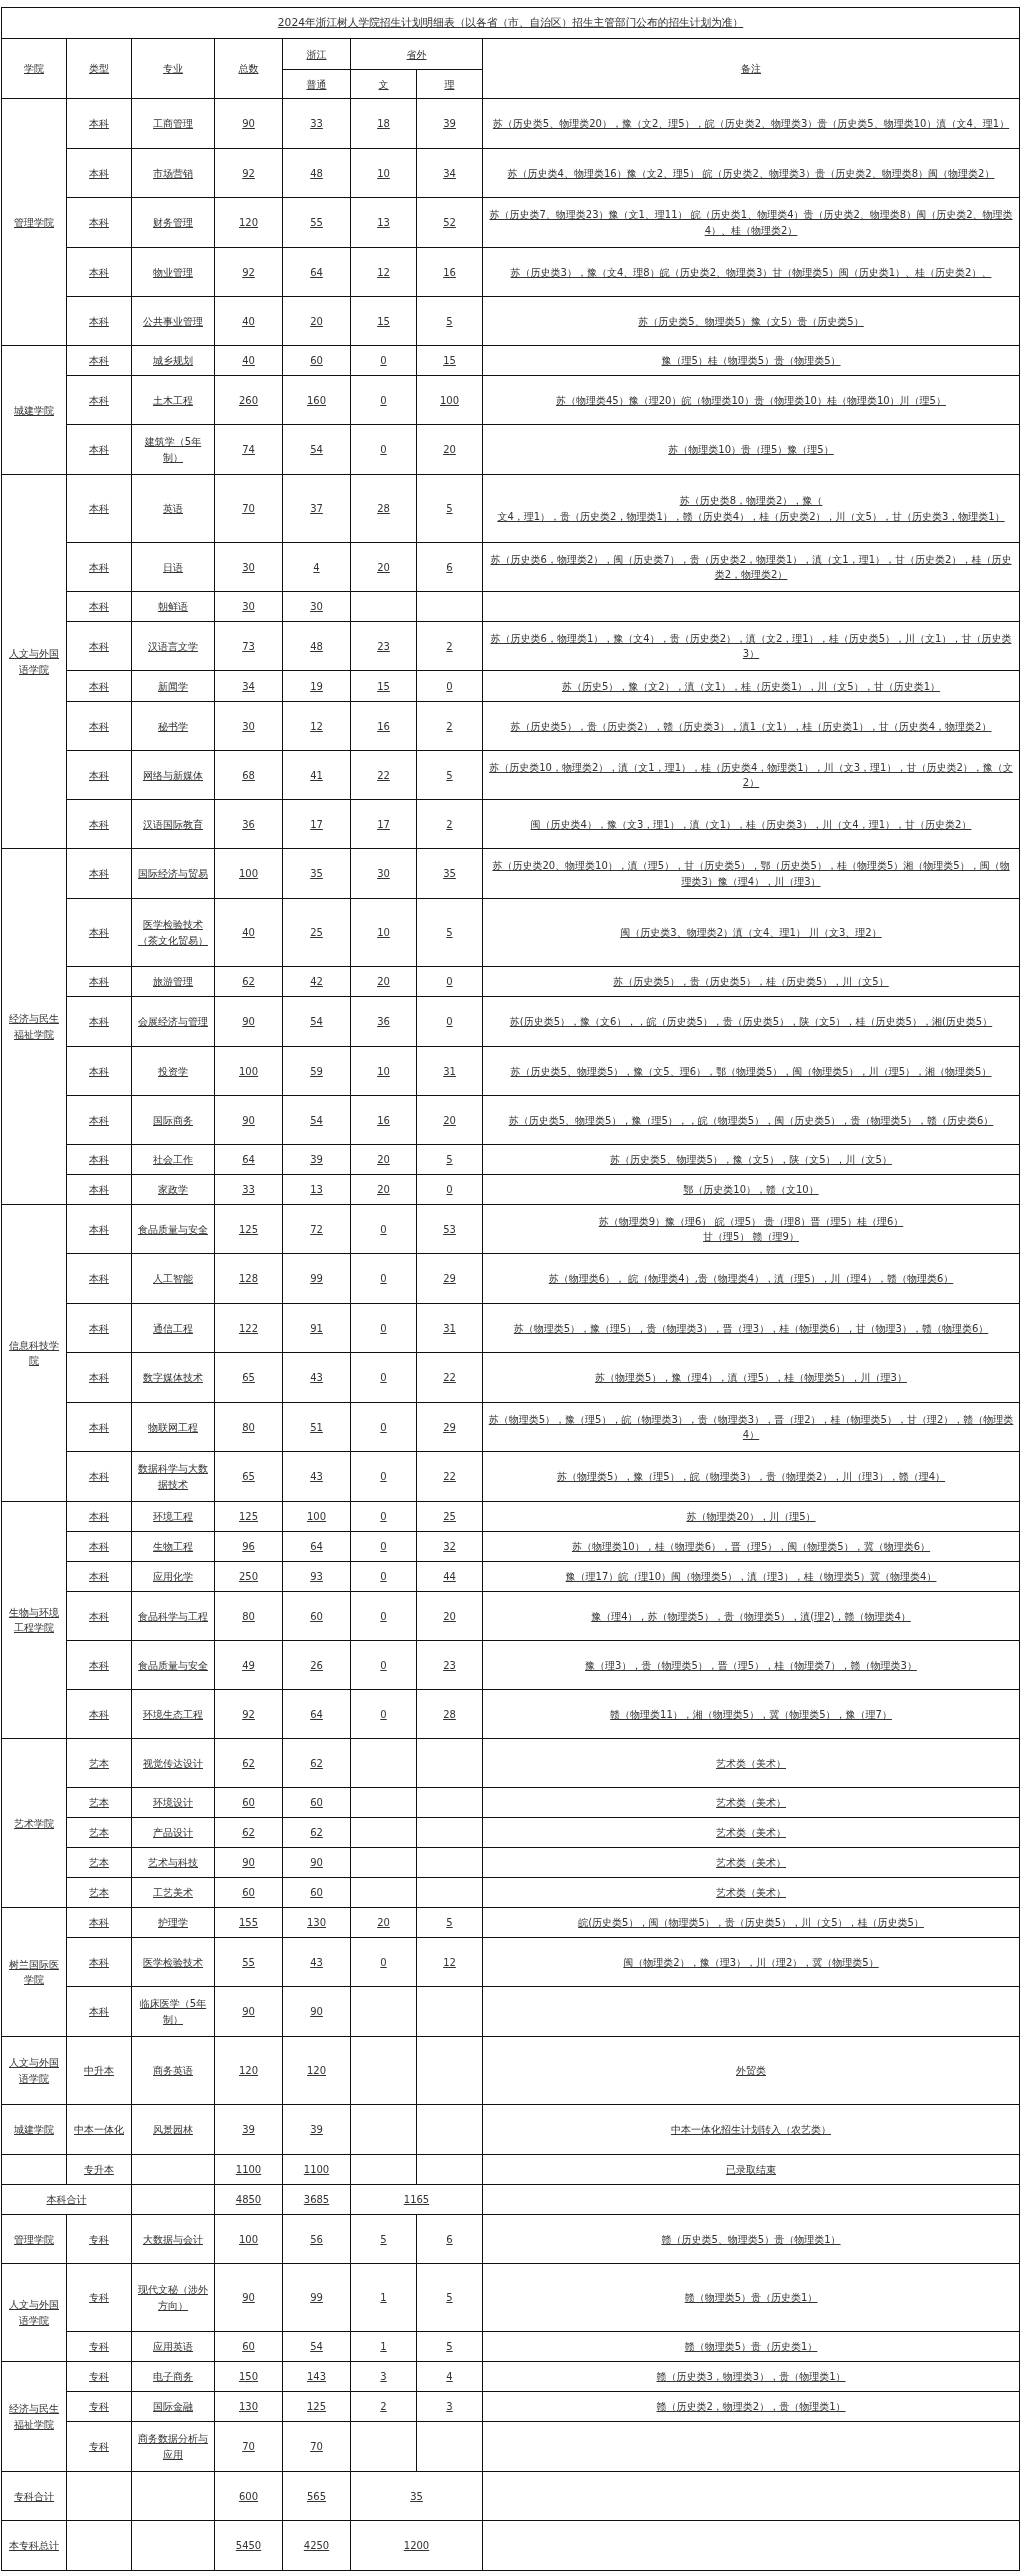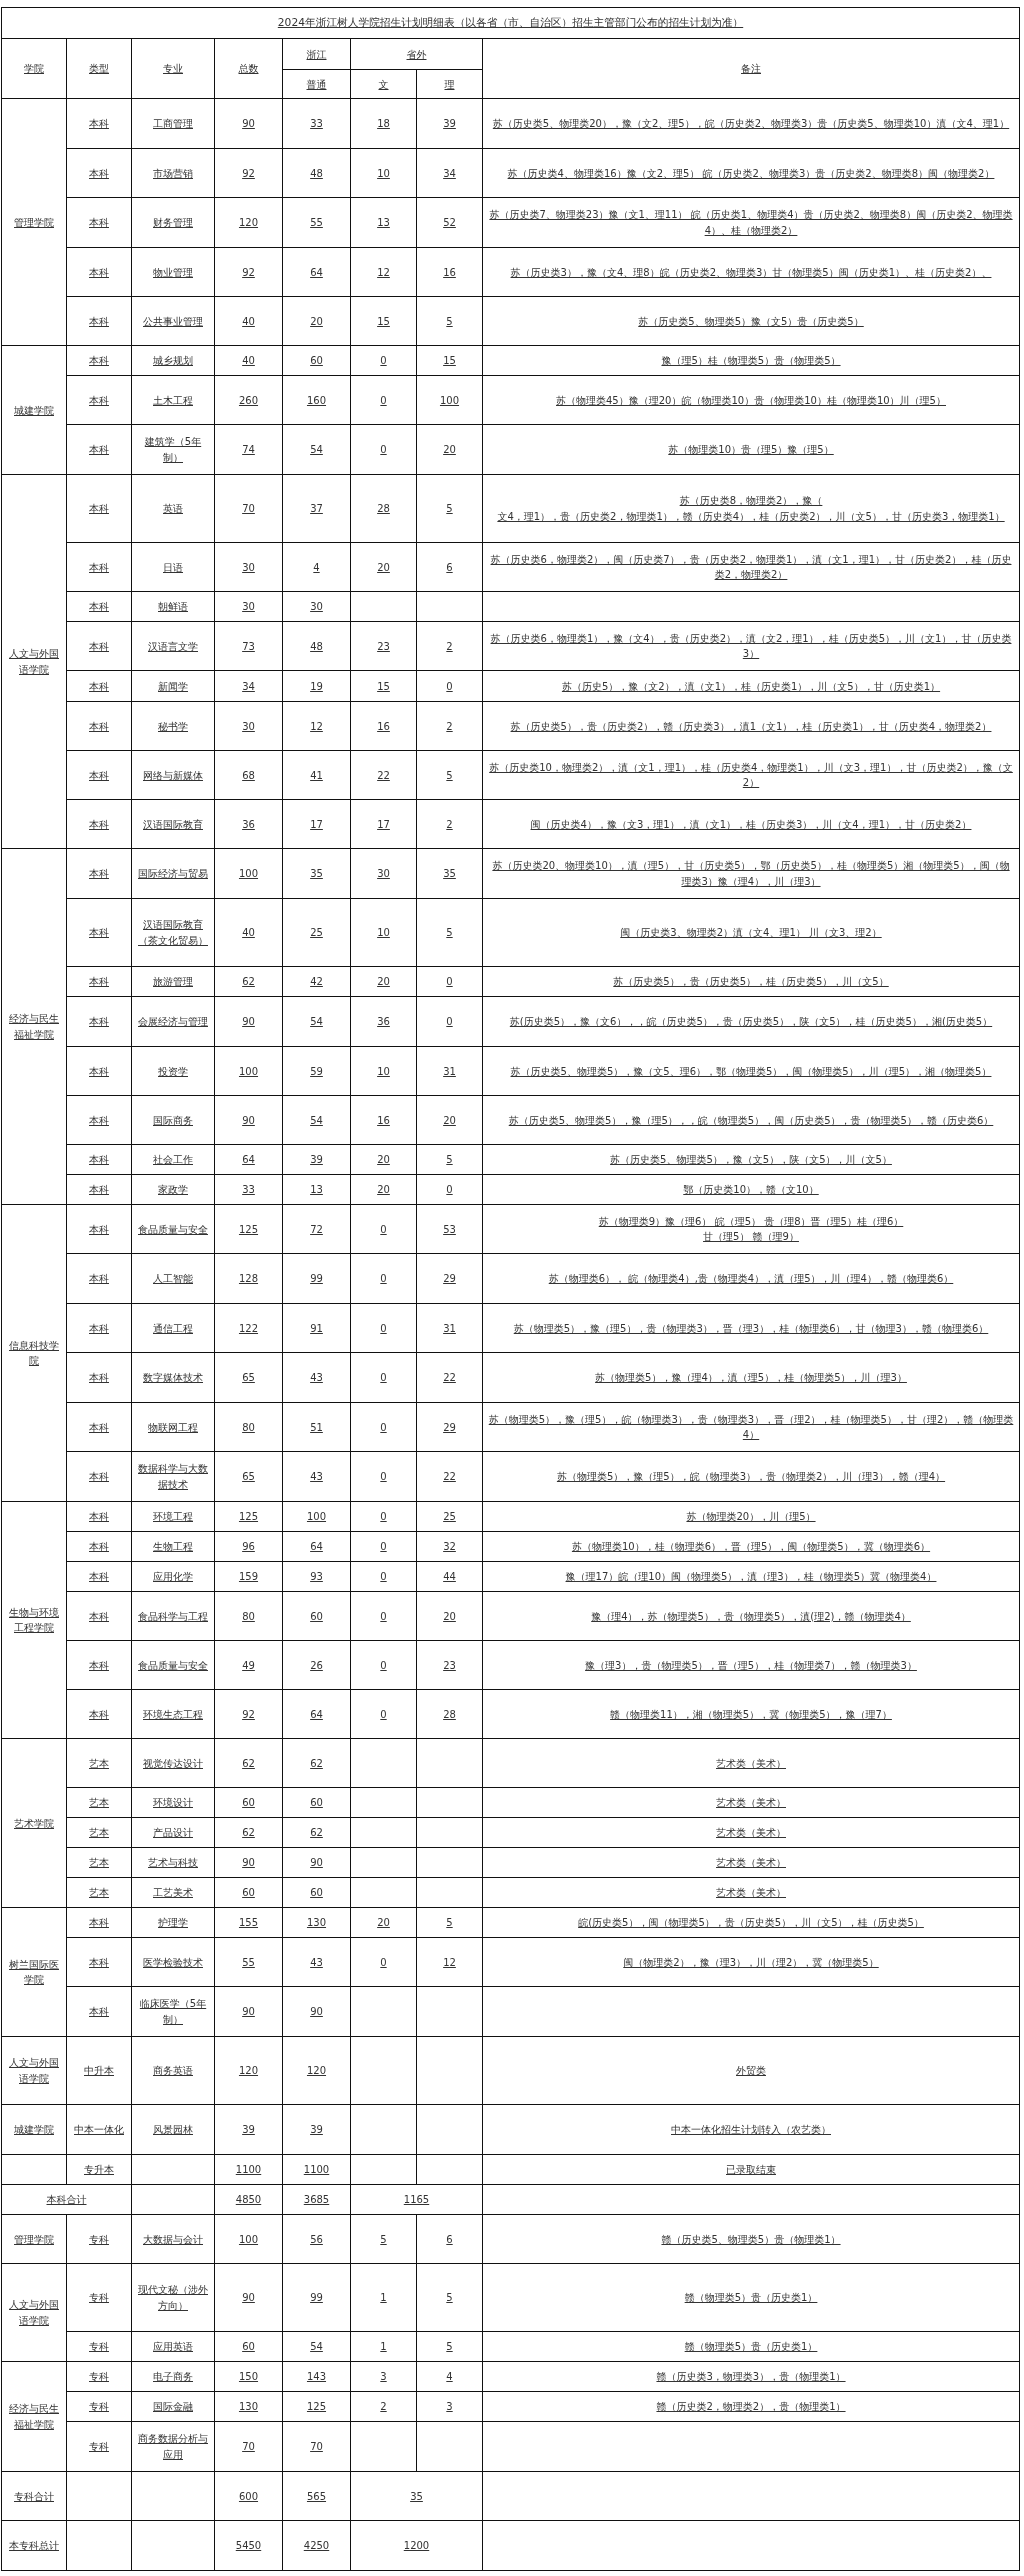--- a/index.html
+++ b/index.html
@@ -205,21 +205,21 @@
         <td class="ctype">本科</td>
         <td class="major">国际经济与贸易</td>
         <td>100</td>
         <td>35</td>
         <td>30</td>
         <td>35</td>
         <td class="note">苏（历史类20、物理类10），滇（理5），甘（历史类5），鄂（历史类5），桂（物理类5）湘（物理类5），闽（物理类3）豫（理4），川（理3）</td>
       </tr>
       <tr style="height: 68px;">
         <td class="ctype">本科</td>
-        <td class="major">汉语国际教育（茶文化贸易）</td>
+        <td class="major">医学检验技术（茶文化贸易）</td>
         <td>40</td>
         <td>25</td>
         <td>10</td>
         <td>5</td>
         <td class="note">闽（历史类3、物理类2）滇（文4、理1）  川（文3、理2）</td>
       </tr>
       <tr style="height: 30px;">
         <td class="ctype">本科</td>
         <td class="major">旅游管理</td>
         <td>62</td>
@@ -344,21 +344,21 @@
         <td class="major">生物工程</td>
         <td>96</td>
         <td>64</td>
         <td>0</td>
         <td>32</td>
         <td class="note">苏（物理类10），桂（物理类6），晋（理5），闽（物理类5），冀（物理类6）</td>
       </tr>
       <tr style="height: 30px;">
         <td class="ctype">本科</td>
         <td class="major">应用化学</td>
-        <td>159</td>
+        <td>250</td>
         <td>93</td>
         <td>0</td>
         <td>44</td>
         <td class="note">豫（理17）皖（理10）闽（物理类5），滇（理3），桂（物理类5）冀（物理类4）</td>
       </tr>
       <tr style="height: 49px;">
         <td class="ctype">本科</td>
         <td class="major">食品科学与工程</td>
         <td>80</td>
         <td>60</td>

